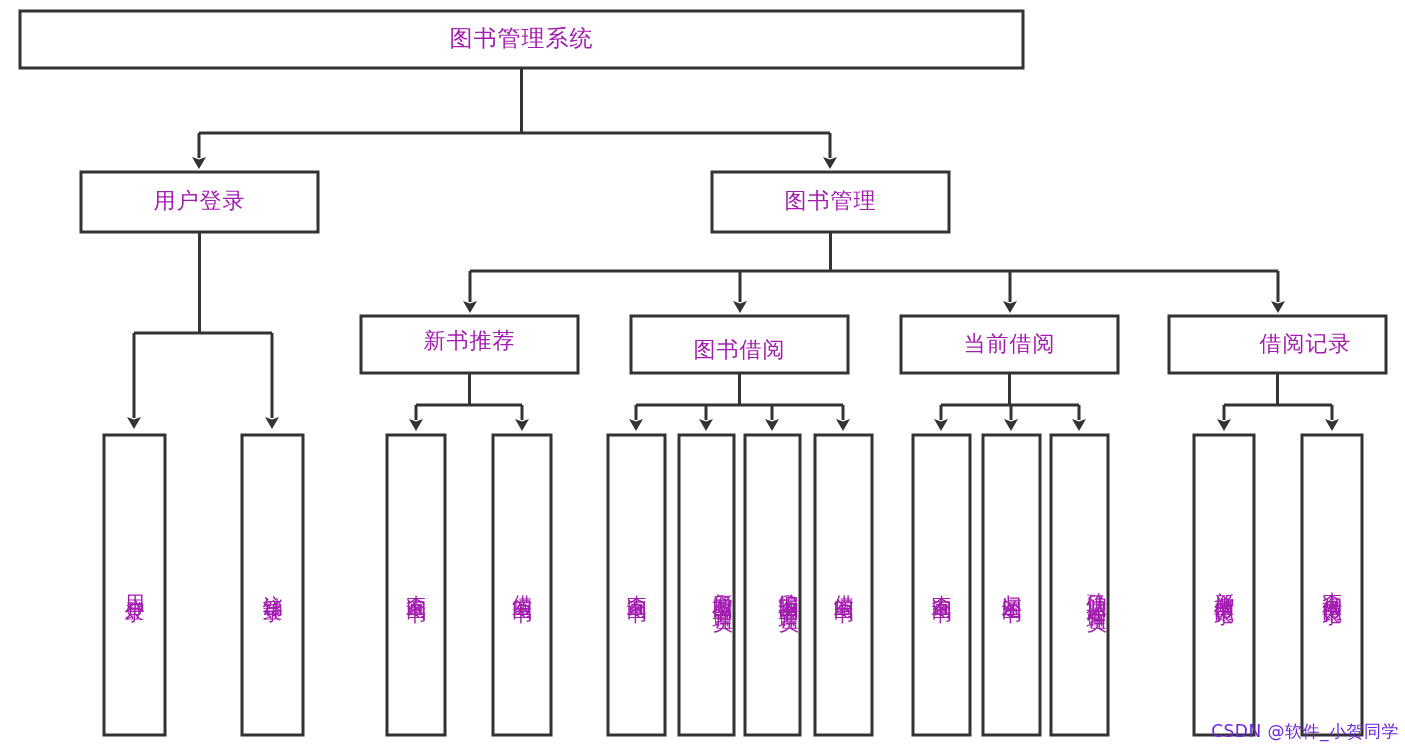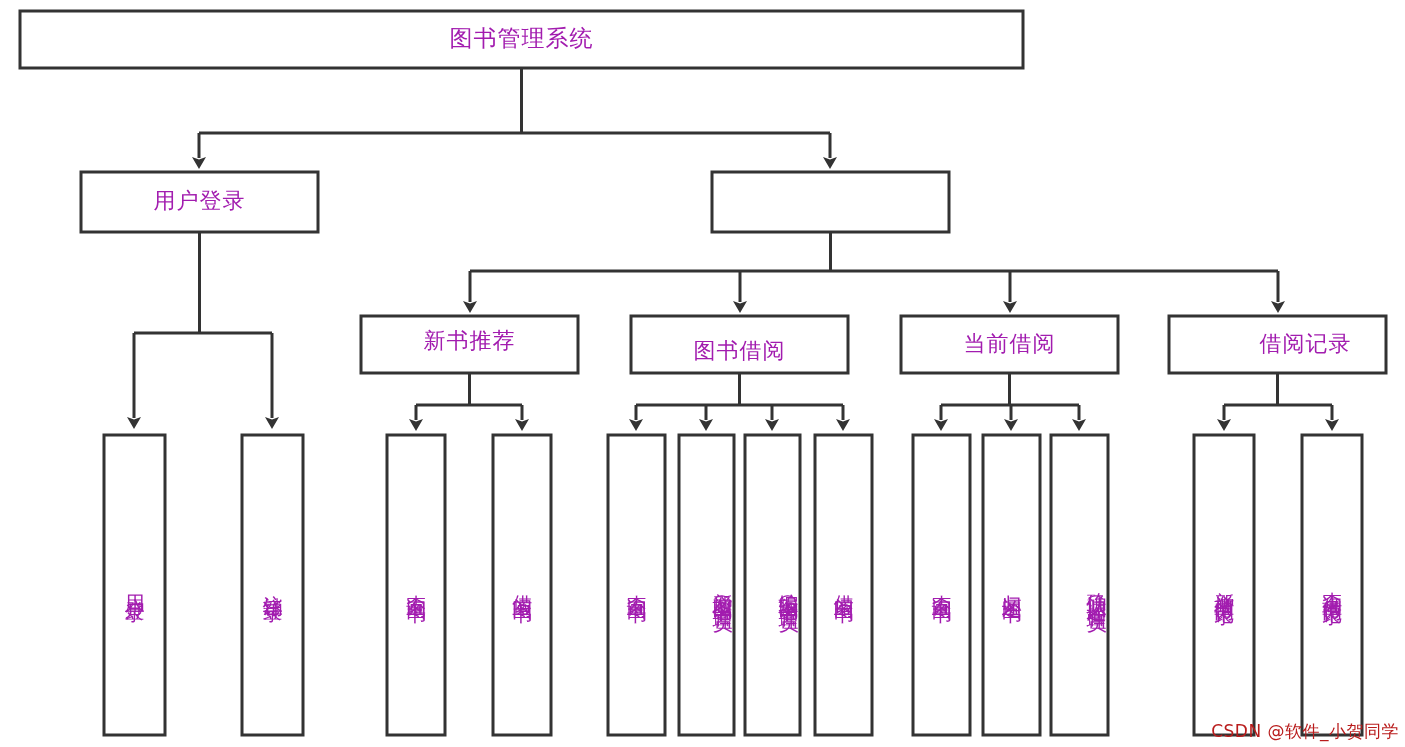--- a/index.html
+++ b/index.html
@@ -68,21 +68,21 @@
   }
   .node-label.root {
     font-size: 23px;
   }
   #watermark {
     position: absolute;
     right: 6px;
     bottom: 4px;
     font-family: "DejaVu Sans", "Liberation Sans", sans-serif;
     font-size: 17px;
-    color: #b91c1c;
+    color: #6d28d9;
     letter-spacing: 0.5px;
     white-space: nowrap;
     user-select: none;
     text-align: center;
   }
 </style>
 </head>
 <body>
 
 <div id="diagram-root">
@@ -159,23 +159,24 @@
     <rect class="node-box" x="983" y="435" width="57" height="300"></rect>
     <rect class="node-box" x="1051" y="435" width="57" height="300"></rect>
 
     <rect class="node-box" x="1194" y="435" width="60" height="300"></rect>
     <rect class="node-box" x="1302" y="435" width="60" height="300"></rect>
   </svg>
 
   <div class="node-label root horizontal" style="left:20px; top:11px; width:1003px; height:57px;">图书管理系统</div>
 
   <div class="node-label horizontal" style="left:81px; top:172px; width:237px; height:60px;">用户登录</div>
+  <div class="node-label horizontal" style="left:712px; top:172px; width:237px; height:60px;">图书管理</div>
 
   <div class="node-label horizontal" style="left:361px; top:316px; width:217px; height:51px;">新书推荐</div>
-  <div class="node-label horizontal" style="left:631px; top:316px; width:217px; height:72px;">图书借阅</div>
+  <div class="node-label horizontal" style="left:631px; top:316px; width:217px; height:72px;font-family:Liberation Mono, monospace;">图书借阅</div>
   <div class="node-label horizontal" style="left:901px; top:316px; width:217px; height:57px;">当前借阅</div>
   <div class="node-label horizontal" style="left:1169px; top:316px; width:217px; height:57px;margin-left:28px;">借阅记录</div>
 
   <div class="node-label vertical" style="left:104px; top:435px; width:61px; height:300px;">用户登录</div>
   <div class="node-label vertical" style="left:242px; top:435px; width:61px; height:300px;">注销登录</div>
 
   <div class="node-label vertical" style="left:387px; top:435px; width:58px; height:300px;">查询图书</div>
   <div class="node-label vertical" style="left:493px; top:435px; width:58px; height:300px;">借阅图书</div>
 
   <div class="node-label vertical" style="left:608px; top:435px; width:57px; height:300px;">查询图书</div>

